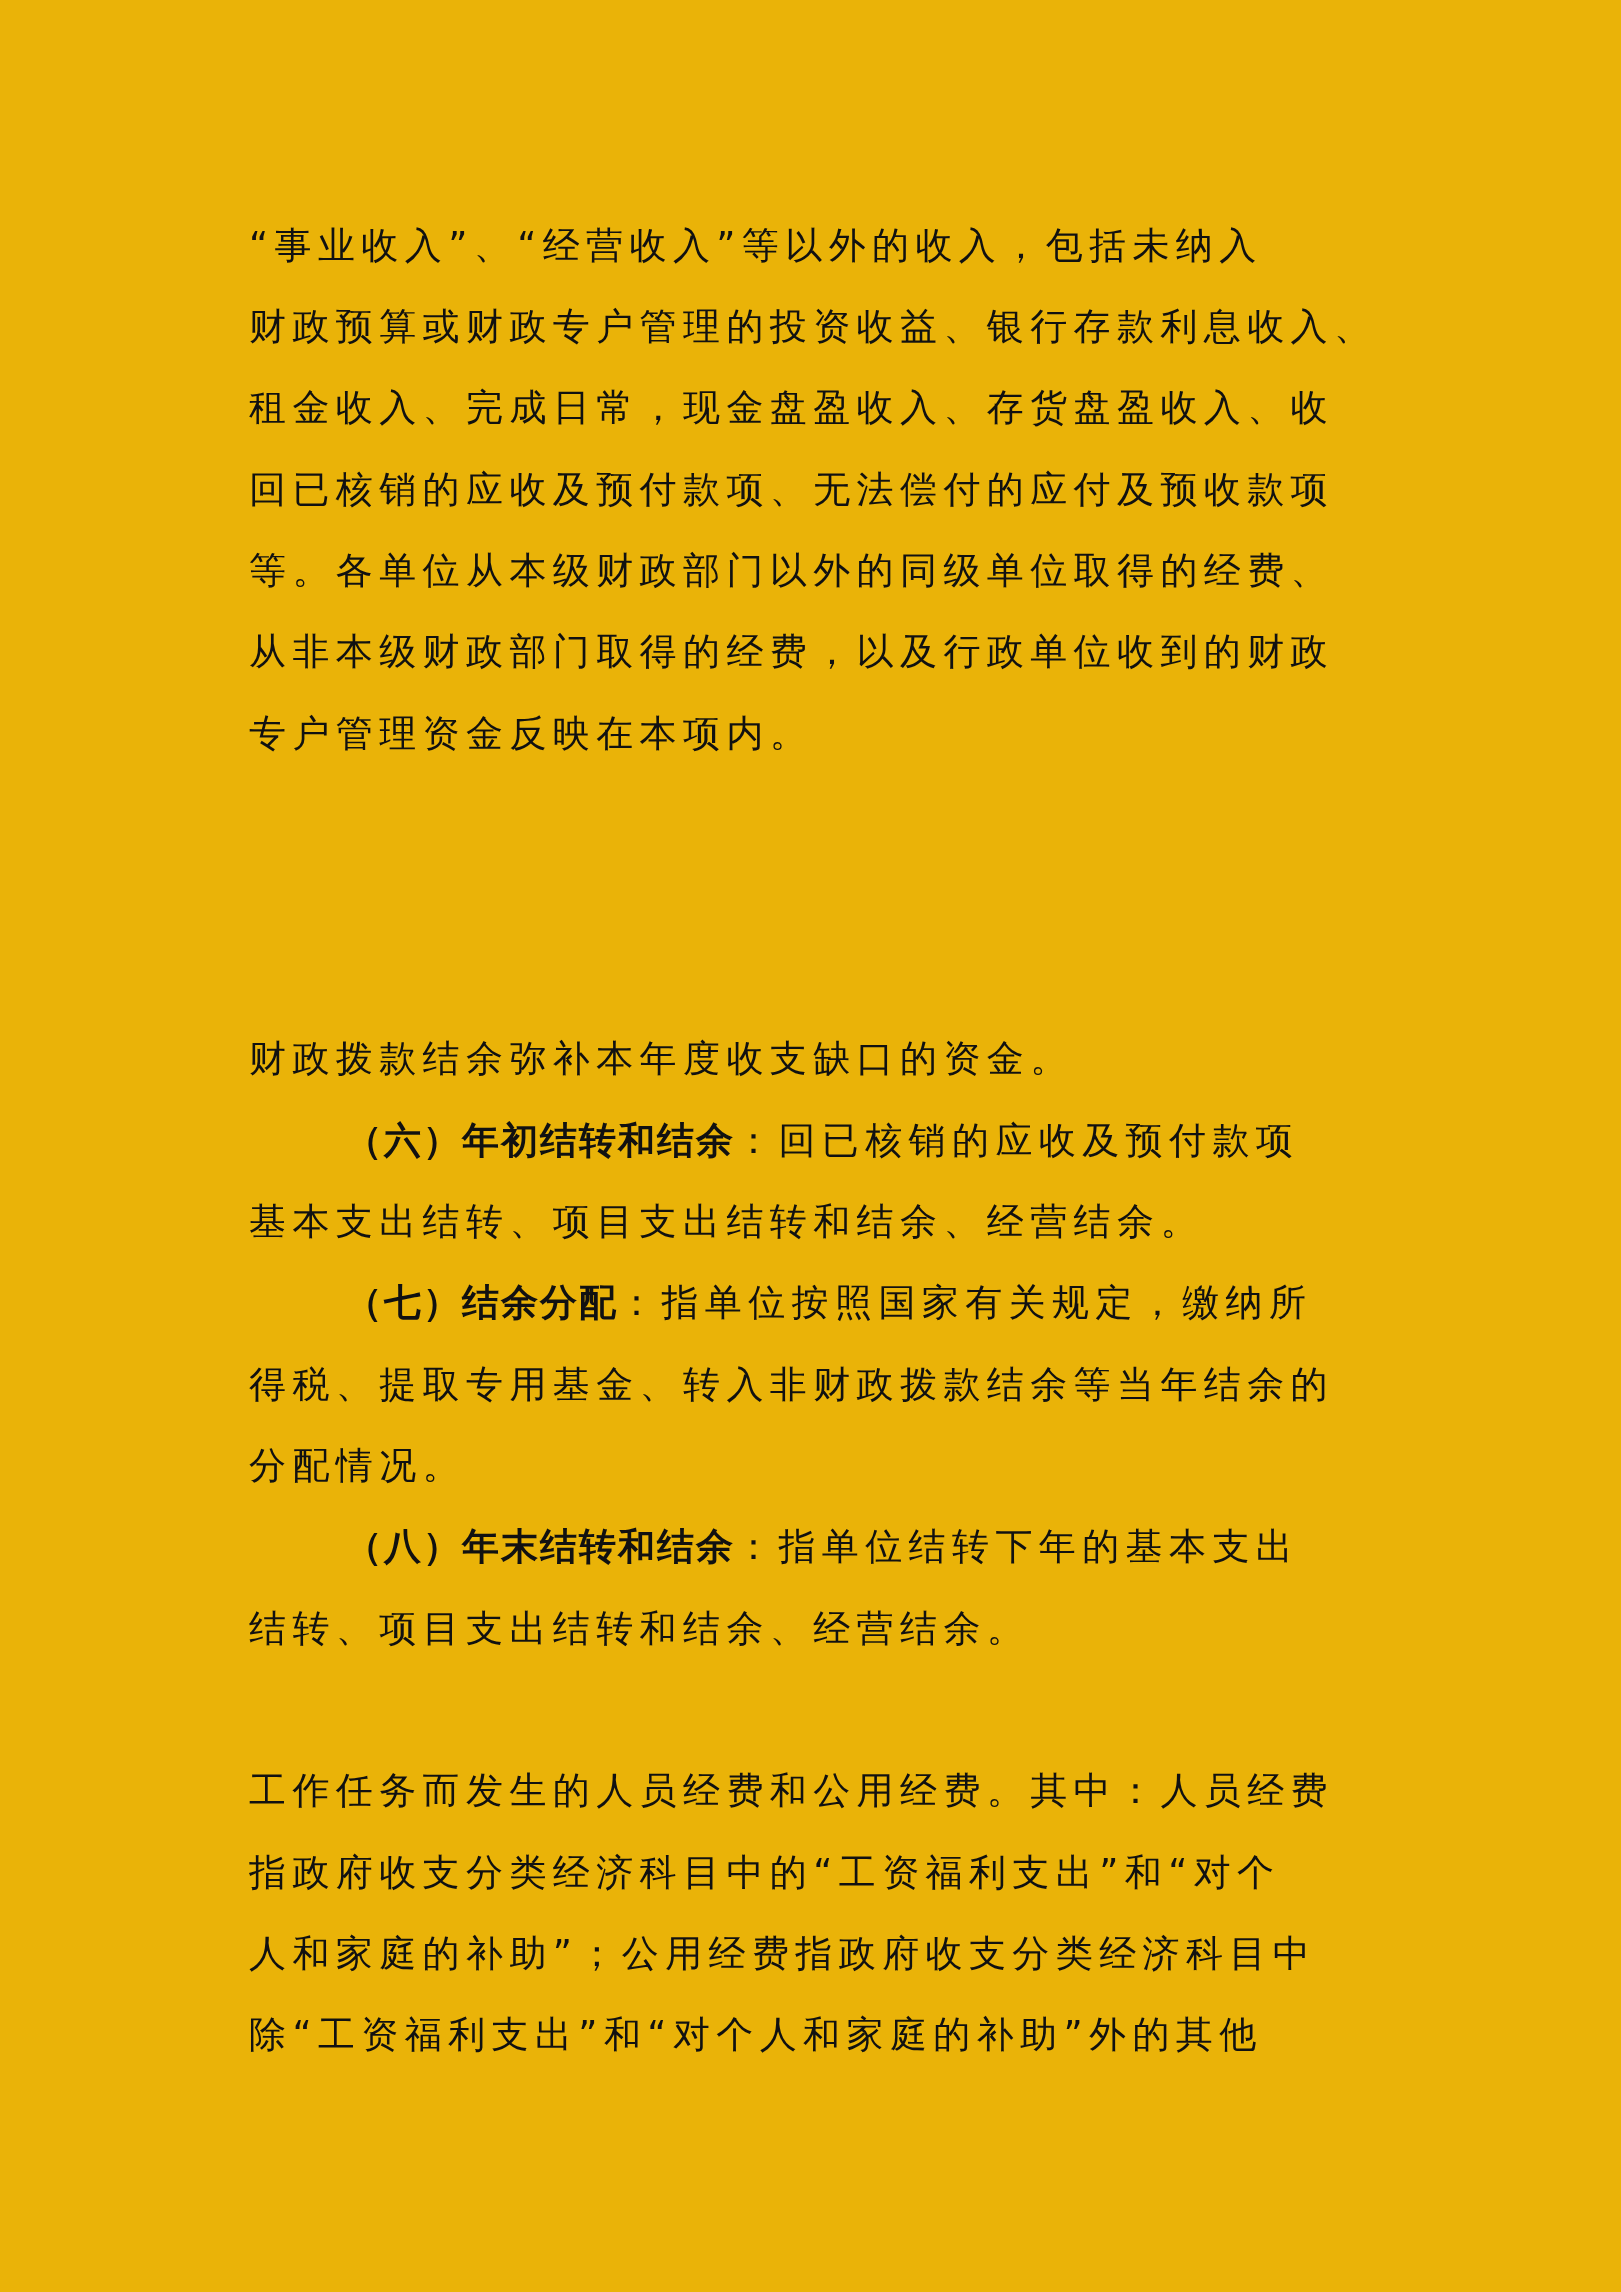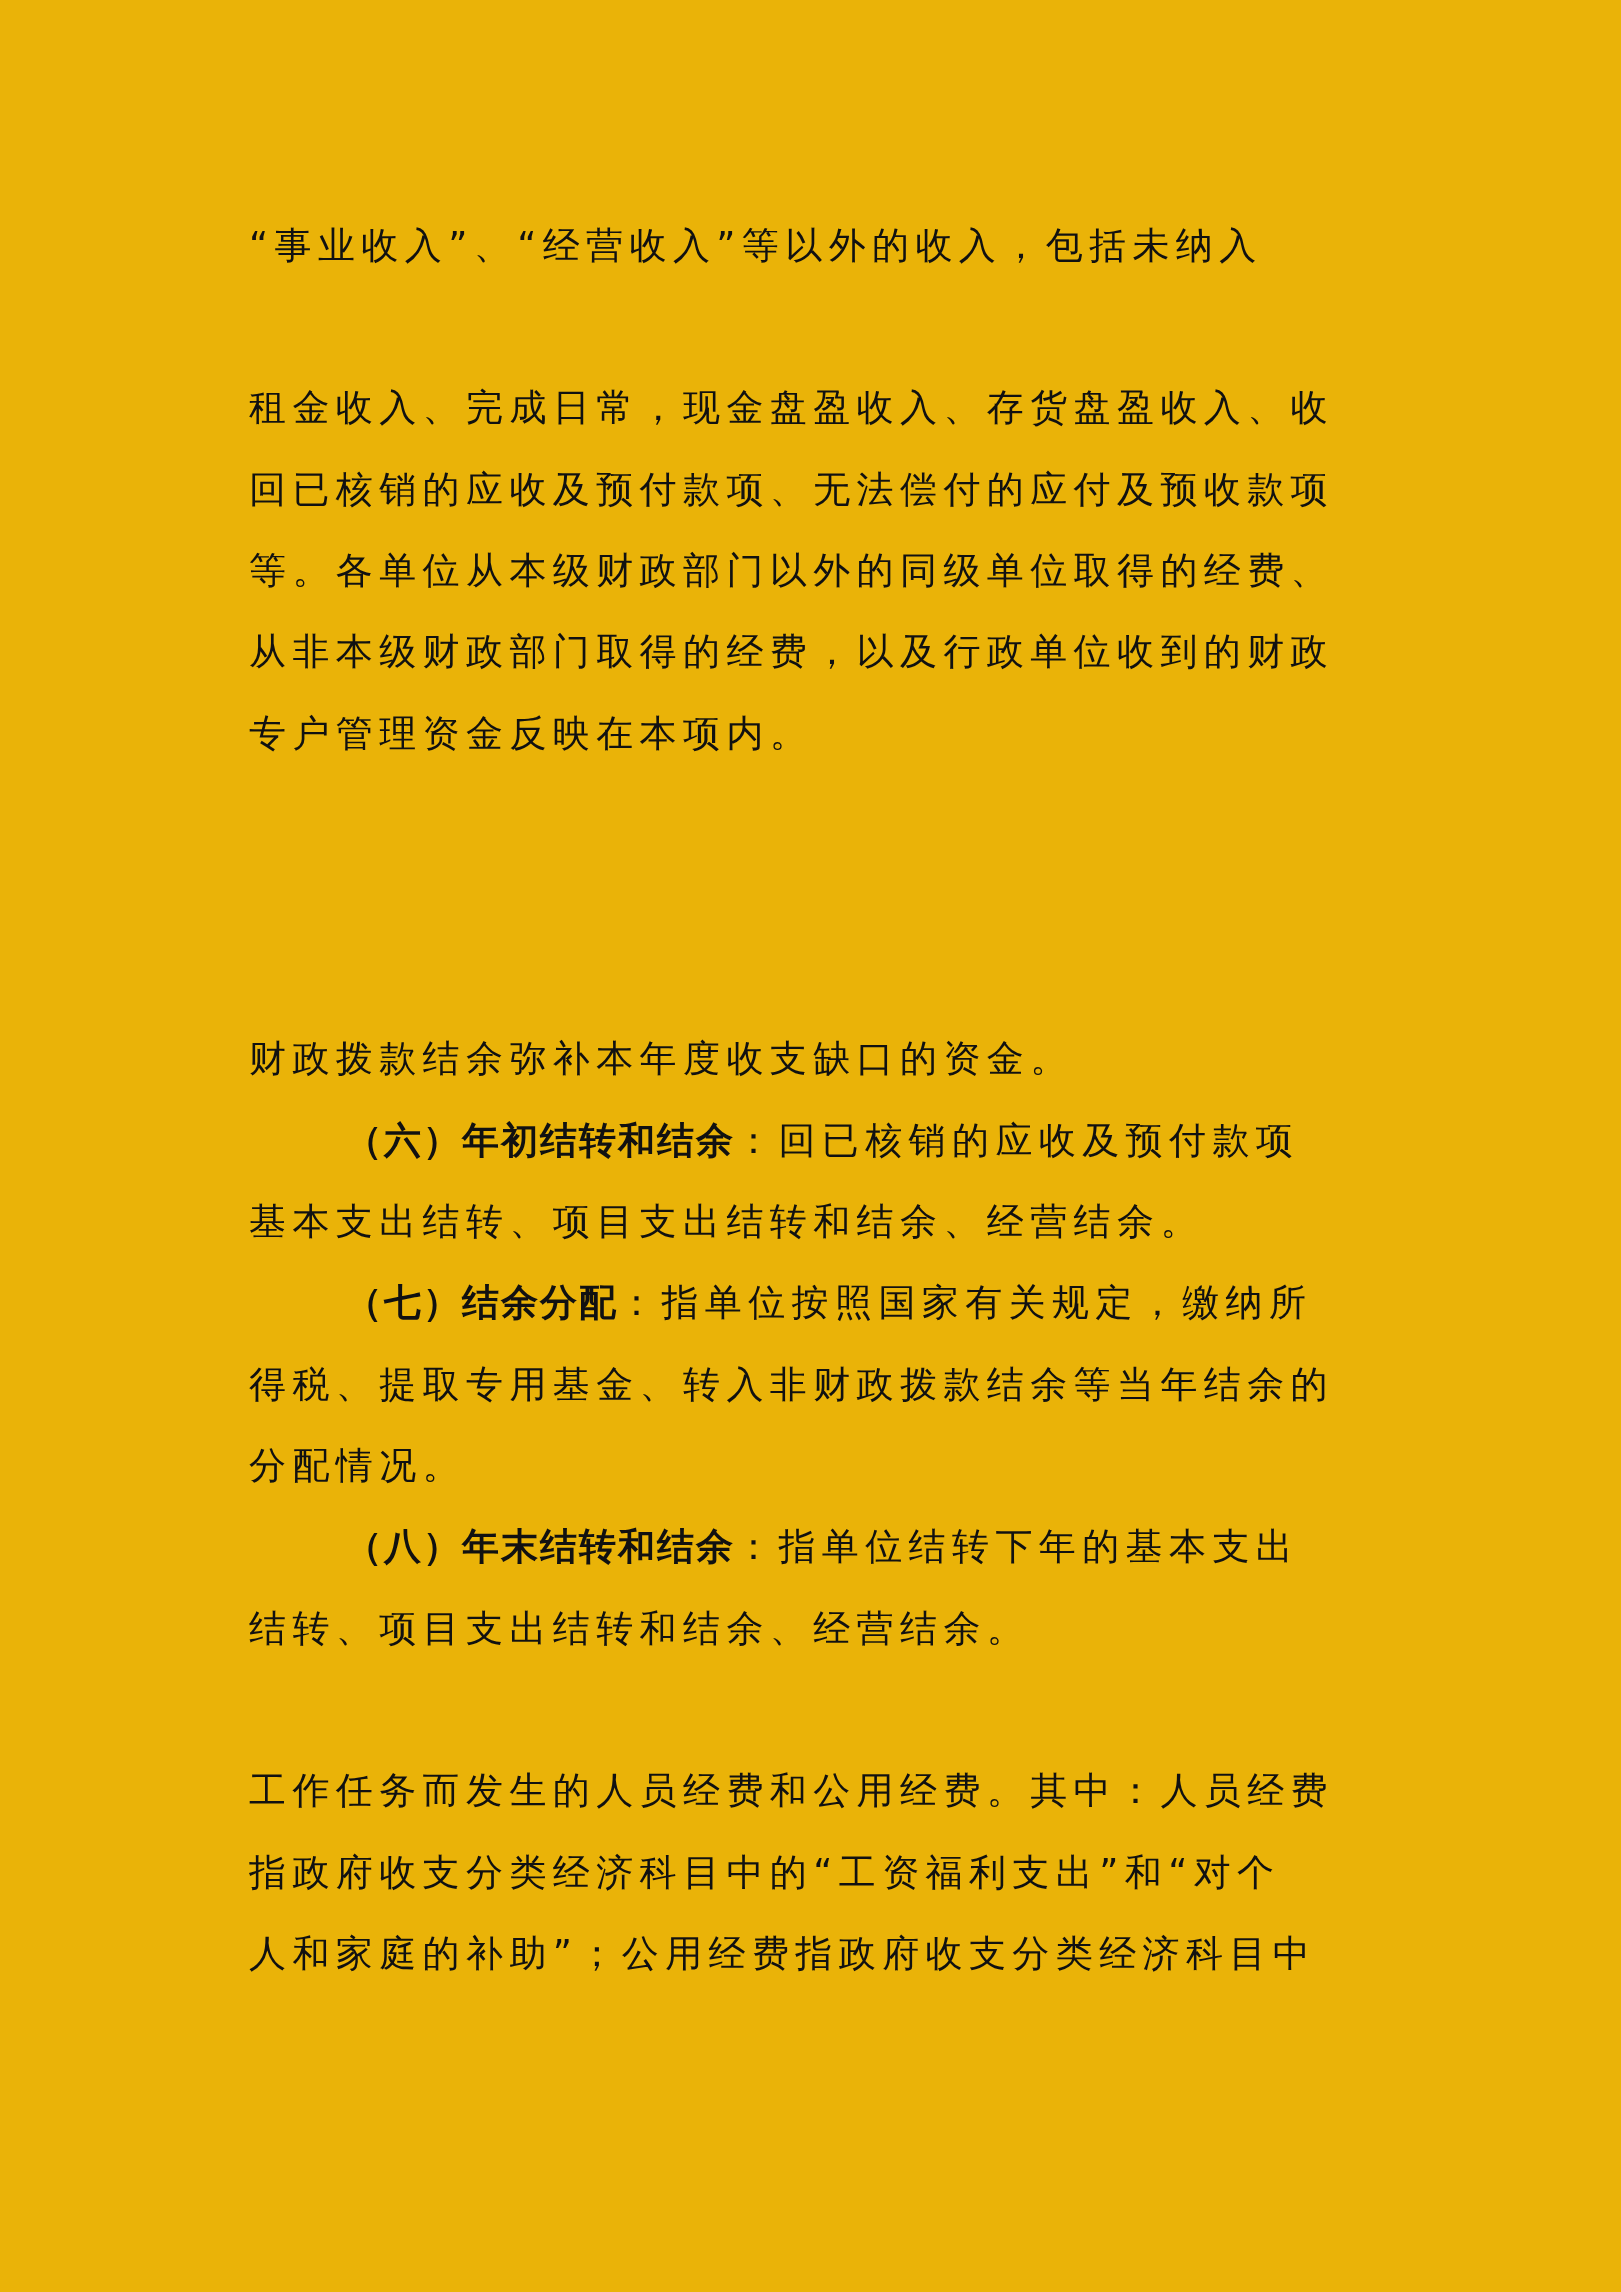--- a/index.html
+++ b/index.html
@@ -38,20 +38,21 @@
       font-weight: bold;
       letter-spacing: 2px;
     }
   </style>
 </head>
 <body>
 
 <div class="page">
 
   <div class="line" style="top:216px">“事业收入”、“经营收入”等以外的收入，包括未纳入</div>
+  <div class="line" style="top:297px">财政预算或财政专户管理的投资收益、银行存款利息收入、</div>
   <div class="line" style="top:378px">租金收入、完成日常，现金盘盈收入、存货盘盈收入、收</div>
   <div class="line" style="top:460px">回已核销的应收及预付款项、无法偿付的应付及预收款项</div>
   <div class="line" style="top:541px">等。各单位从本级财政部门以外的同级单位取得的经费、</div>
   <div class="line" style="top:622px">从非本级财政部门取得的经费，以及行政单位收到的财政</div>
   <div class="line" style="top:704px">专户管理资金反映在本项内。</div>
 
   <div class="line" style="top:1029px">财政拨款结余弥补本年度收支缺口的资金。</div>
 
   <div class="line indent" style="top:1111px">
     <span class="heading">（六）年初结转和结余</span><span>：回已核销的应收及预付款项</span>
@@ -65,15 +66,16 @@
   <div class="line" style="top:1436px">分配情况。</div>
 
   <div class="line indent" style="top:1517px">
     <span class="heading">（八）年末结转和结余</span><span>：指单位结转下年的基本支出</span>
   </div>
   <div class="line" style="top:1599px">结转、项目支出结转和结余、经营结余。</div>
 
   <div class="line" style="top:1761px">工作任务而发生的人员经费和公用经费。其中：人员经费</div>
   <div class="line" style="top:1843px">指政府收支分类经济科目中的“工资福利支出”和“对个</div>
   <div class="line" style="top:1924px">人和家庭的补助”；公用经费指政府收支分类经济科目中</div>
+  <div class="line" style="top:2005px">除“工资福利支出”和“对个人和家庭的补助”外的其他</div>
 
 </div>
 
 
 </body></html>

